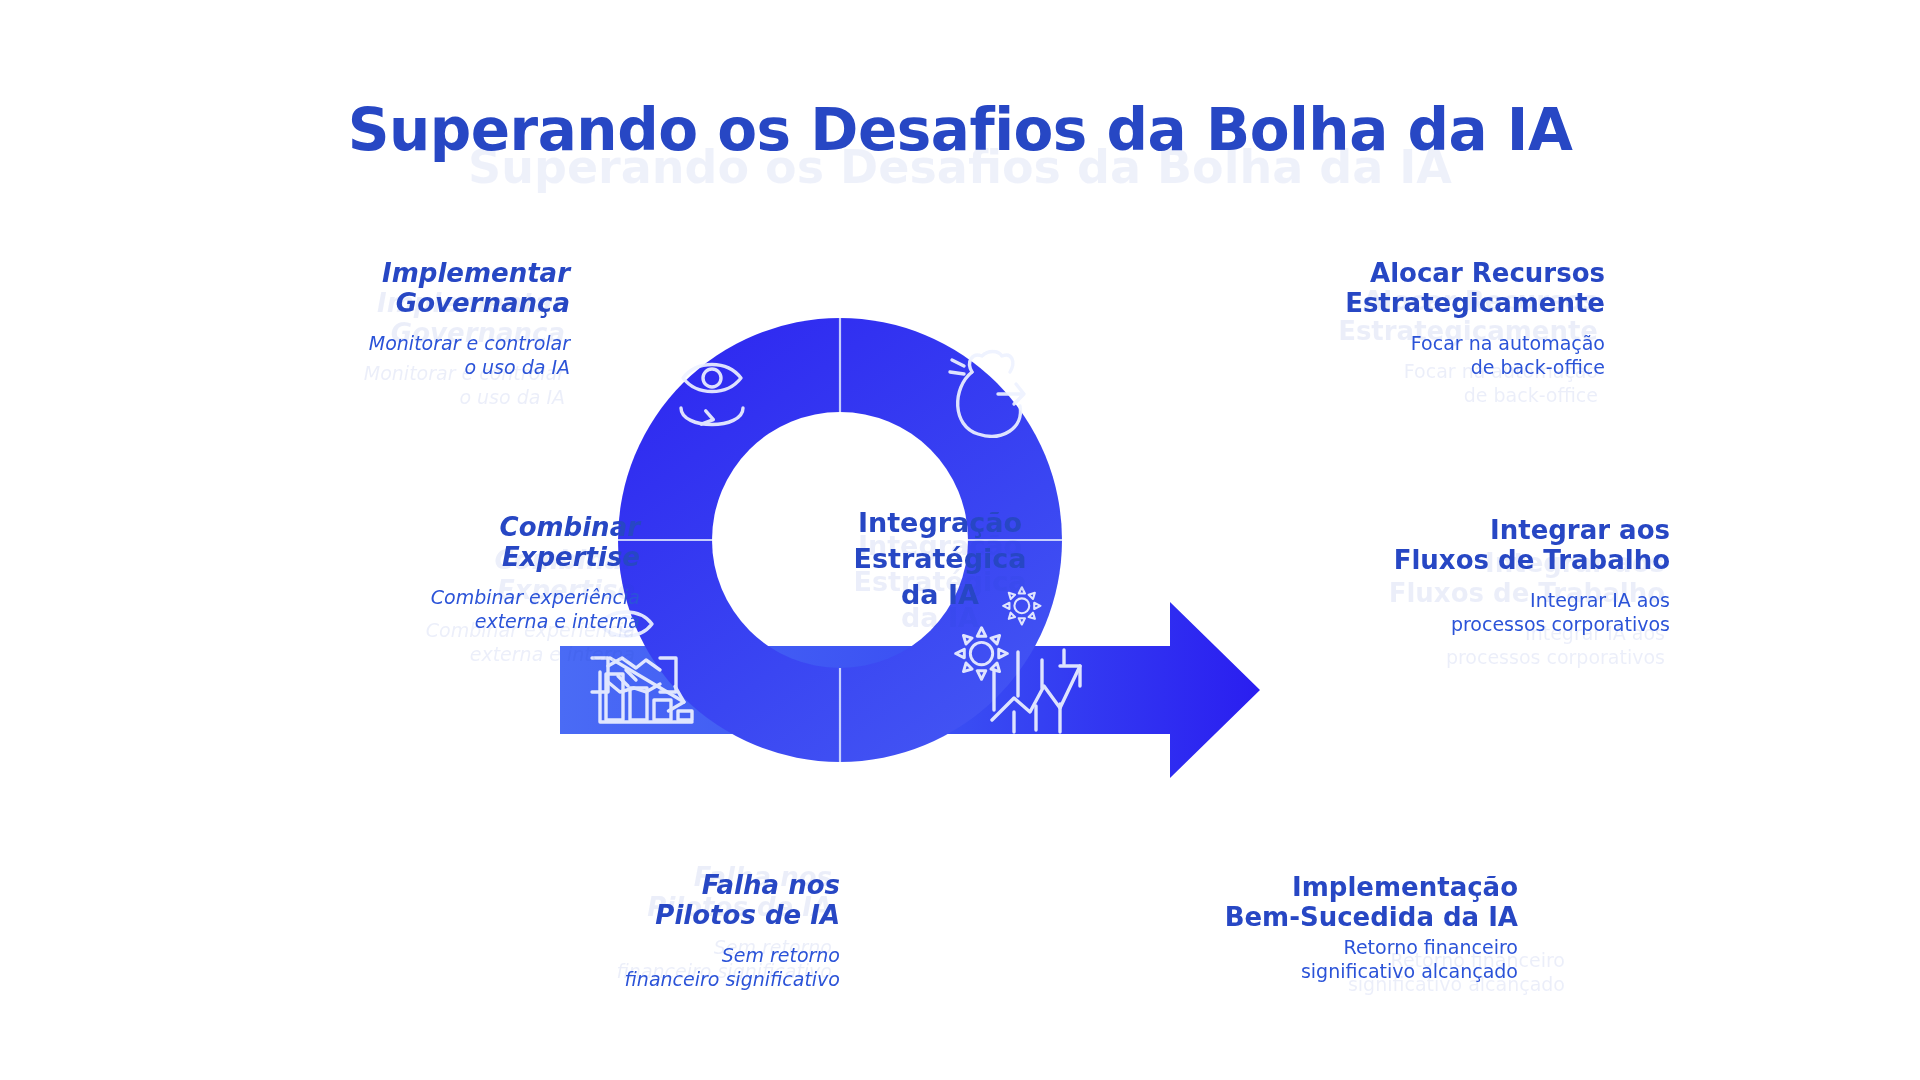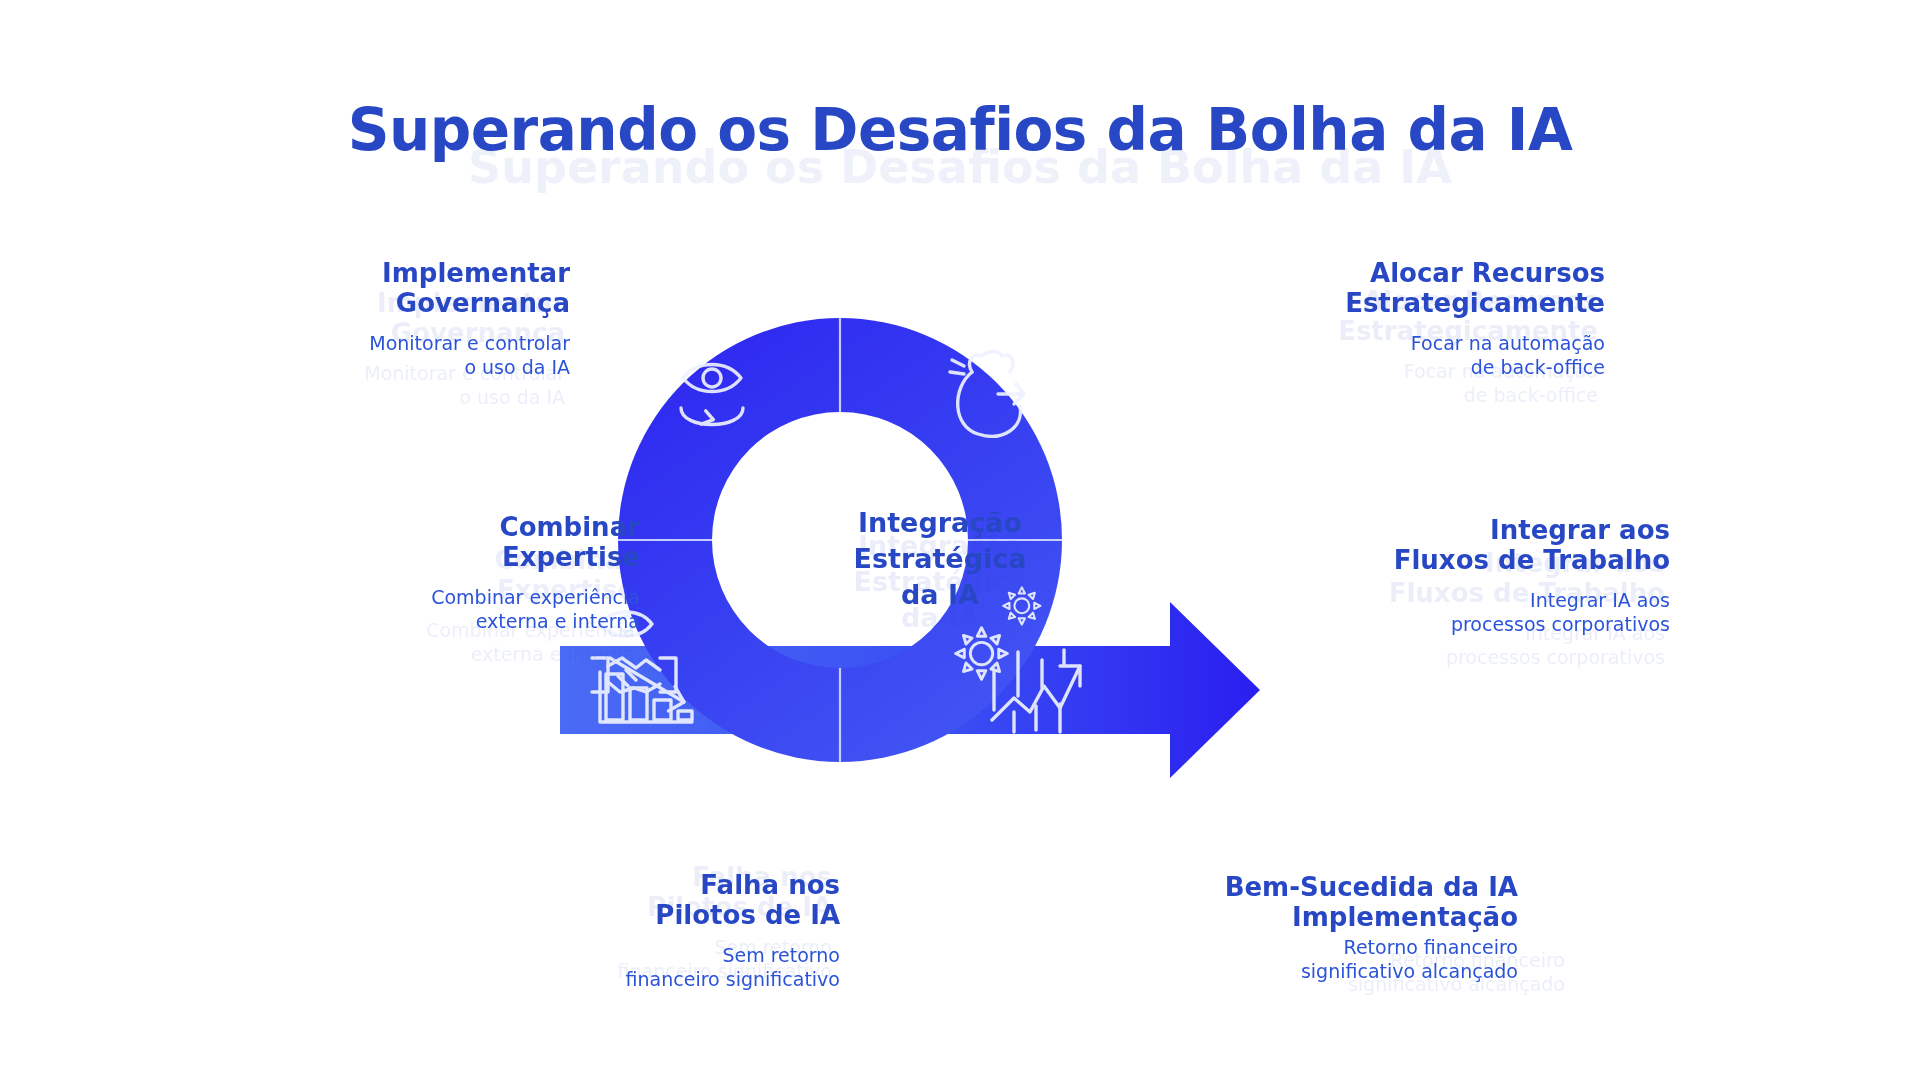--- a/index.html
+++ b/index.html
@@ -44,21 +44,21 @@
     position:relative;z-index:3;
   }
   .lbl .sb{
     font-size:19px;font-weight:400;color:#2b53d8;line-height:1.25;
     margin-top:14px;position:relative;z-index:3;
   }
   .gh{position:absolute;z-index:1;pointer-events:none;opacity:.085;color:#2747c4;}
   .gh .hd{color:#2747c4;opacity:1;}
   .gh .sb{color:#2747c4;opacity:1;}
 
-  .ta-r{text-align:right;}
+  .ta-r{text-align:right;font-style:italic;}
   .ta-l{text-align:right;}
 
   
   #lbl-governanca{left:230px;top:258px;width:340px;}
   #gh-governanca{left:225px;top:288px;width:340px;}
 
   #lbl-recursos{left:1225px;top:258px;width:380px;}
   #gh-recursos{left:1218px;top:286px;width:380px;}
 
   #lbl-expertise{left:200px;top:512px;width:440px;}
@@ -305,22 +305,22 @@
   </div>
 
   <div class="lbl gh ta-l" id="gh-sucesso">
     <div class="sb">
       <div>Retorno financeiro</div>
       <div>significativo alcançado</div>
     </div>
   </div>
   <div class="lbl ta-l" id="lbl-sucesso">
     <div class="hd">
+      <div>Implementação</div>
       <div>Bem-Sucedida da IA</div>
-      <div>Implementação</div>
     </div>
     <div class="sb">
       <div>Retorno financeiro</div>
       <div>significativo alcançado</div>
     </div>
   </div>
 
 </div>
 
 </body></html>

